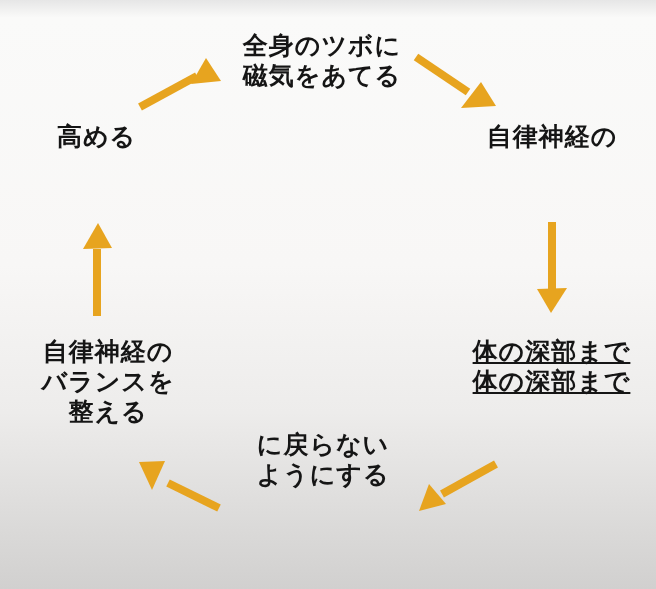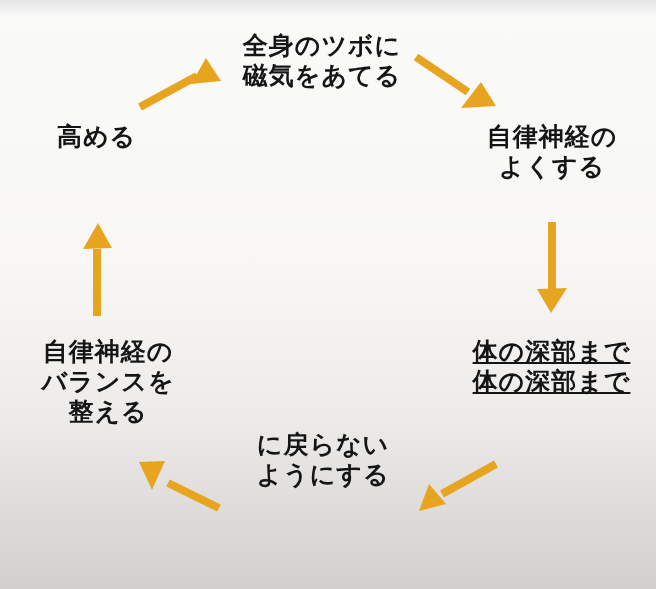--- a/index.html
+++ b/index.html
@@ -85,21 +85,20 @@
     </g>
   </svg>
 
   <div class="node" id="node-apply-magnetism">
     <span class="line">全身のツボに</span>
     <span class="line">磁気をあてる</span>
   </div>
 
   <div class="node" id="node-blood-circulation">
     <span class="line">自律神経の</span>
-    <span class="line">よくする</span>
   </div>
 
   <div class="node" id="node-reach-deep">
     <span class="line">体の深部まで</span>
     <span class="line">体の深部まで</span>
   </div>
 
   <div class="node" id="node-shape-memory">
     <span class="line">に戻らない</span>
     <span class="line">ようにする</span>

